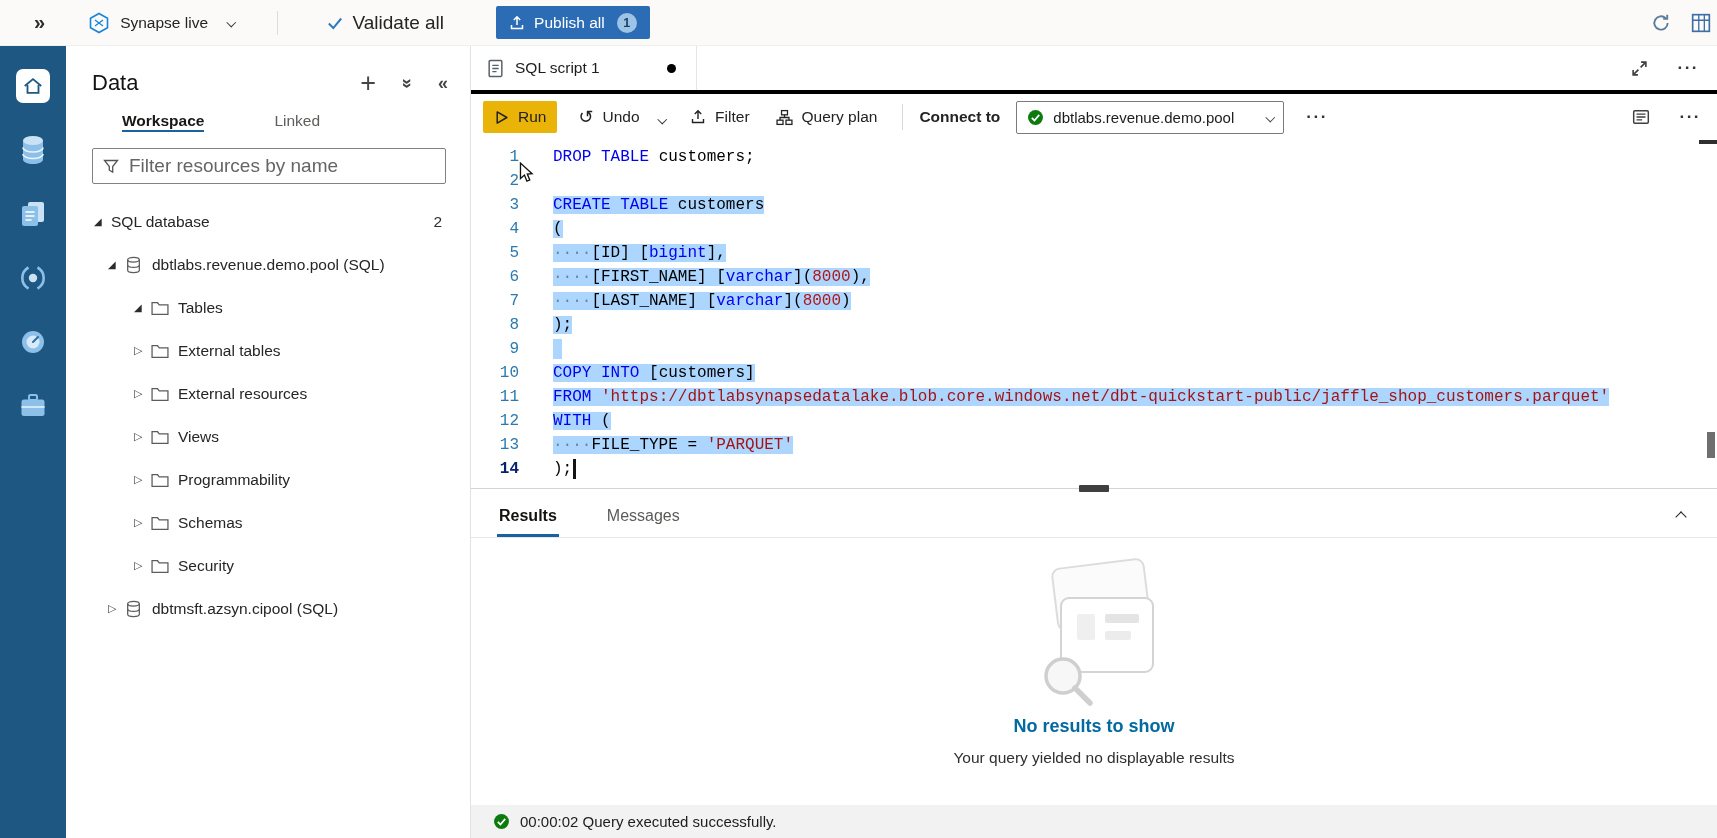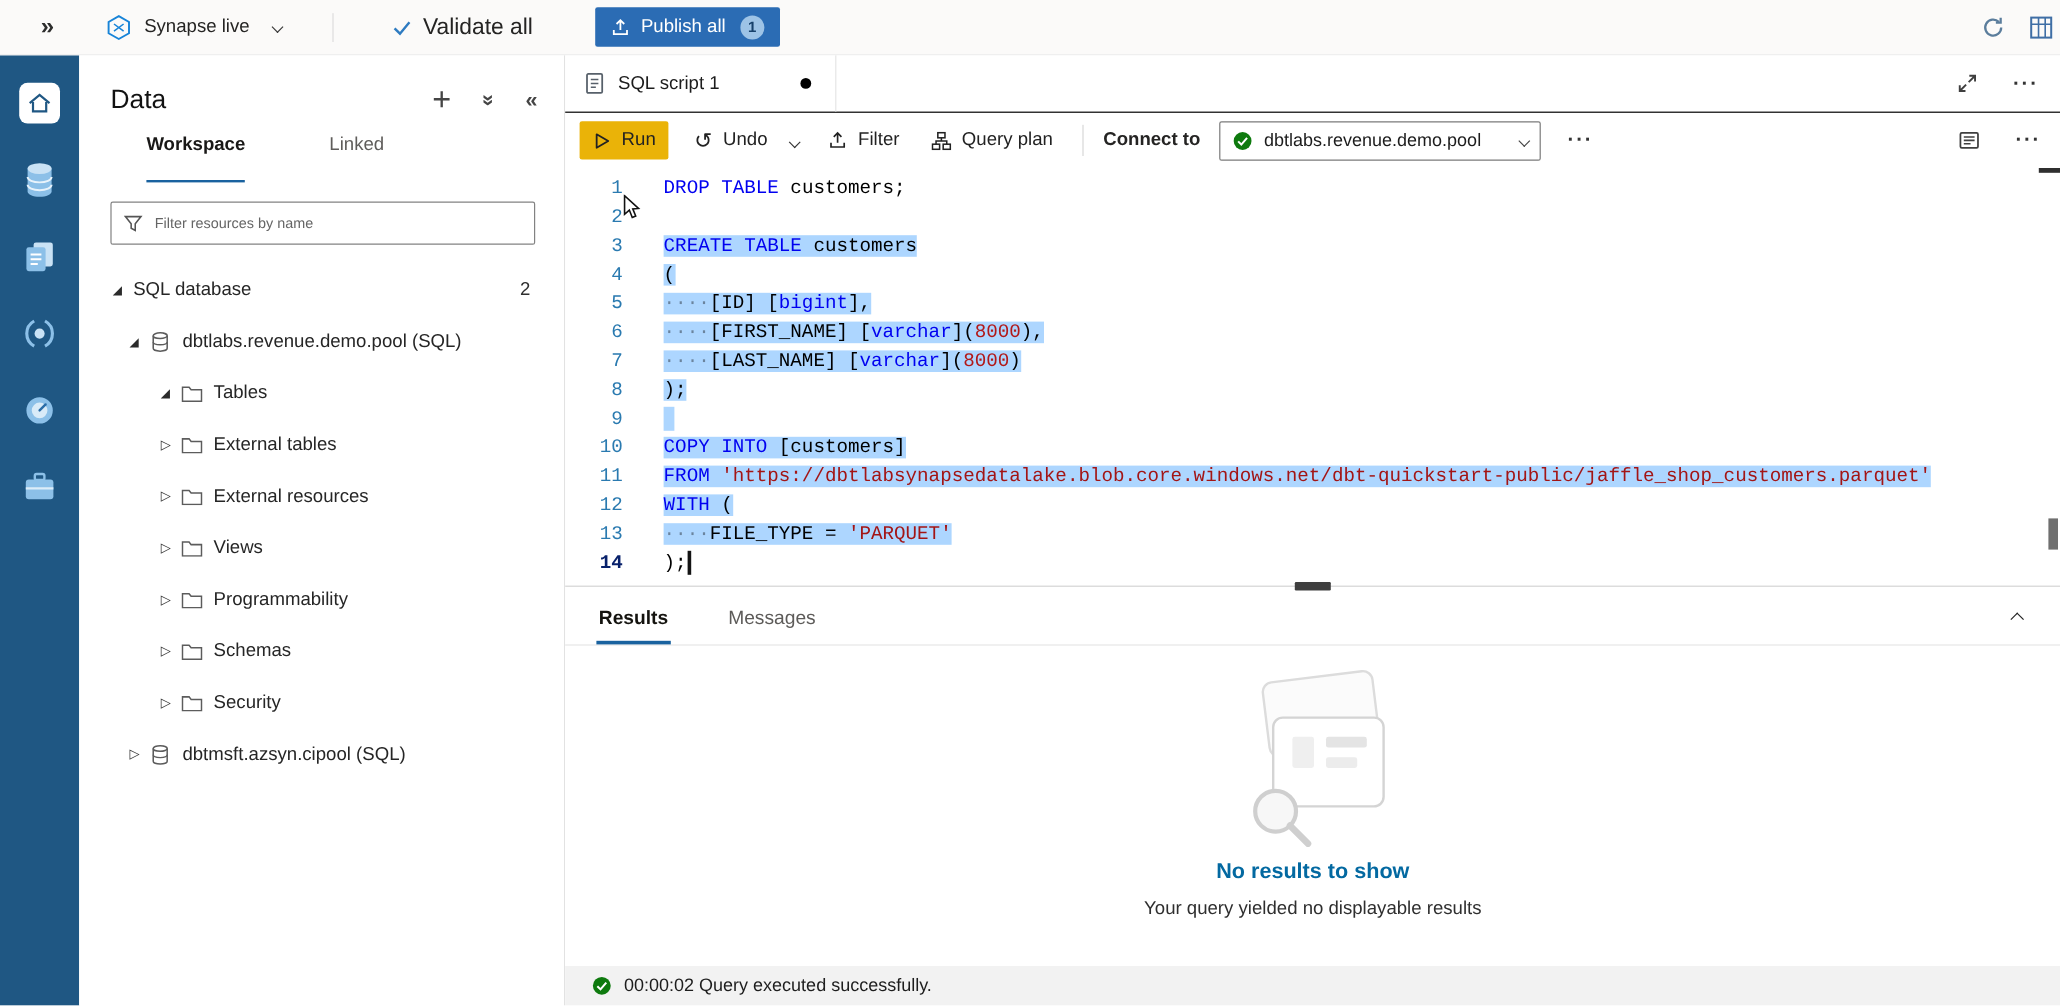--- a/index.html
+++ b/index.html
@@ -28,35 +28,35 @@
 
   
   .datapanel{position:absolute;left:66px;top:46px;width:405px;bottom:0;background:#fff;border-right:1px solid #e2e2e2}
   .dp-head{display:flex;align-items:center;padding:24px 22px 0 26px}
   .dp-title{font-size:22px;font-weight:400;color:#121212}
   .dp-icons{margin-left:auto;display:flex;align-items:center;gap:26px;color:#454545}
   .icon-plus{font-size:27px;font-weight:300;line-height:20px;cursor:pointer}
   .icon-dblchev{display:inline-block;transform:rotate(90deg);font-size:18px;font-weight:600;cursor:pointer}
   .icon-collapse{font-size:18px;font-weight:600;cursor:pointer}
   .dp-tabs{display:flex;gap:70px;padding-left:56px;margin-top:16px}
-  .dp-tab{font-size:15.5px;color:#5f5d5b;padding-bottom:20px;cursor:pointer}
+  .dp-tab{font-size:15.5px;color:#5f5d5b;padding-bottom:0;cursor:pointer}
   .dp-tab.active{color:#191817;font-weight:700;border-bottom:2.5px solid #19629f}
   .filterbox{margin:16px 24px 0 26px;height:36px;border:1px solid #828282;border-radius:2px;display:flex;align-items:center;padding:0 10px;gap:10px;background:#fff}
-  .filterbox input{border:none;outline:none;flex:1;font-size:12px;font-family:inherit;color:#333;background:transparent}
+  .filterbox input{border:none;outline:none;flex:1;font-size:19px;font-family:inherit;color:#333;background:transparent}
   .filterbox input::placeholder{color:#656565}
   .tree{margin-top:16px}
   .tree-row{position:relative;height:43px;display:flex;align-items:center;font-size:15.5px;color:#262626;cursor:pointer}
   .tree-arrow{width:17px;font-size:11px;color:#3a3a3a;flex:none}
   .tree-arrow.exp{font-size:10px;color:#2b2b2b}
   .tree-ico{width:27px;flex:none;display:flex;align-items:center}
   .tree-count{position:absolute;right:28px;color:#2f2f2f}
 
   
   .main{position:absolute;left:471px;top:46px;right:0;bottom:0;display:flex;flex-direction:column;background:#fff}
-  .tabstrip{height:48px;border-bottom:1px solid #000000;display:flex;position:relative;flex:none}
+  .tabstrip{height:48px;border-bottom:4px solid #000000;display:flex;position:relative;flex:none}
   .doc-tab{display:flex;align-items:center;gap:11px;padding:0 20px 0 16px;border-right:1px solid #e5e5e5;font-size:15.5px;color:#1c1c1c;cursor:pointer}
   .mod-dot{width:9px;height:9px;border-radius:50%;background:#000;margin-left:56px}
   .strip-icons{position:absolute;right:18px;top:0;bottom:0;display:flex;align-items:center;gap:30px;color:#3f3f3f}
   .dots{font-size:17px;font-weight:700;letter-spacing:1.5px;color:#333;cursor:pointer}
 
   .toolbar{height:46px;display:flex;align-items:center;padding-left:12px;flex:none;position:relative;font-size:15.5px}
   .tb{display:flex;align-items:center;gap:9px;padding:7px 11px;border-radius:2px;color:#222;cursor:pointer;white-space:nowrap}
   .tb.hover{background:#eab308}
   .tb .gly{font-size:18px;line-height:1}
   .tb-chev{padding:7px 8px;color:#333;cursor:pointer}

